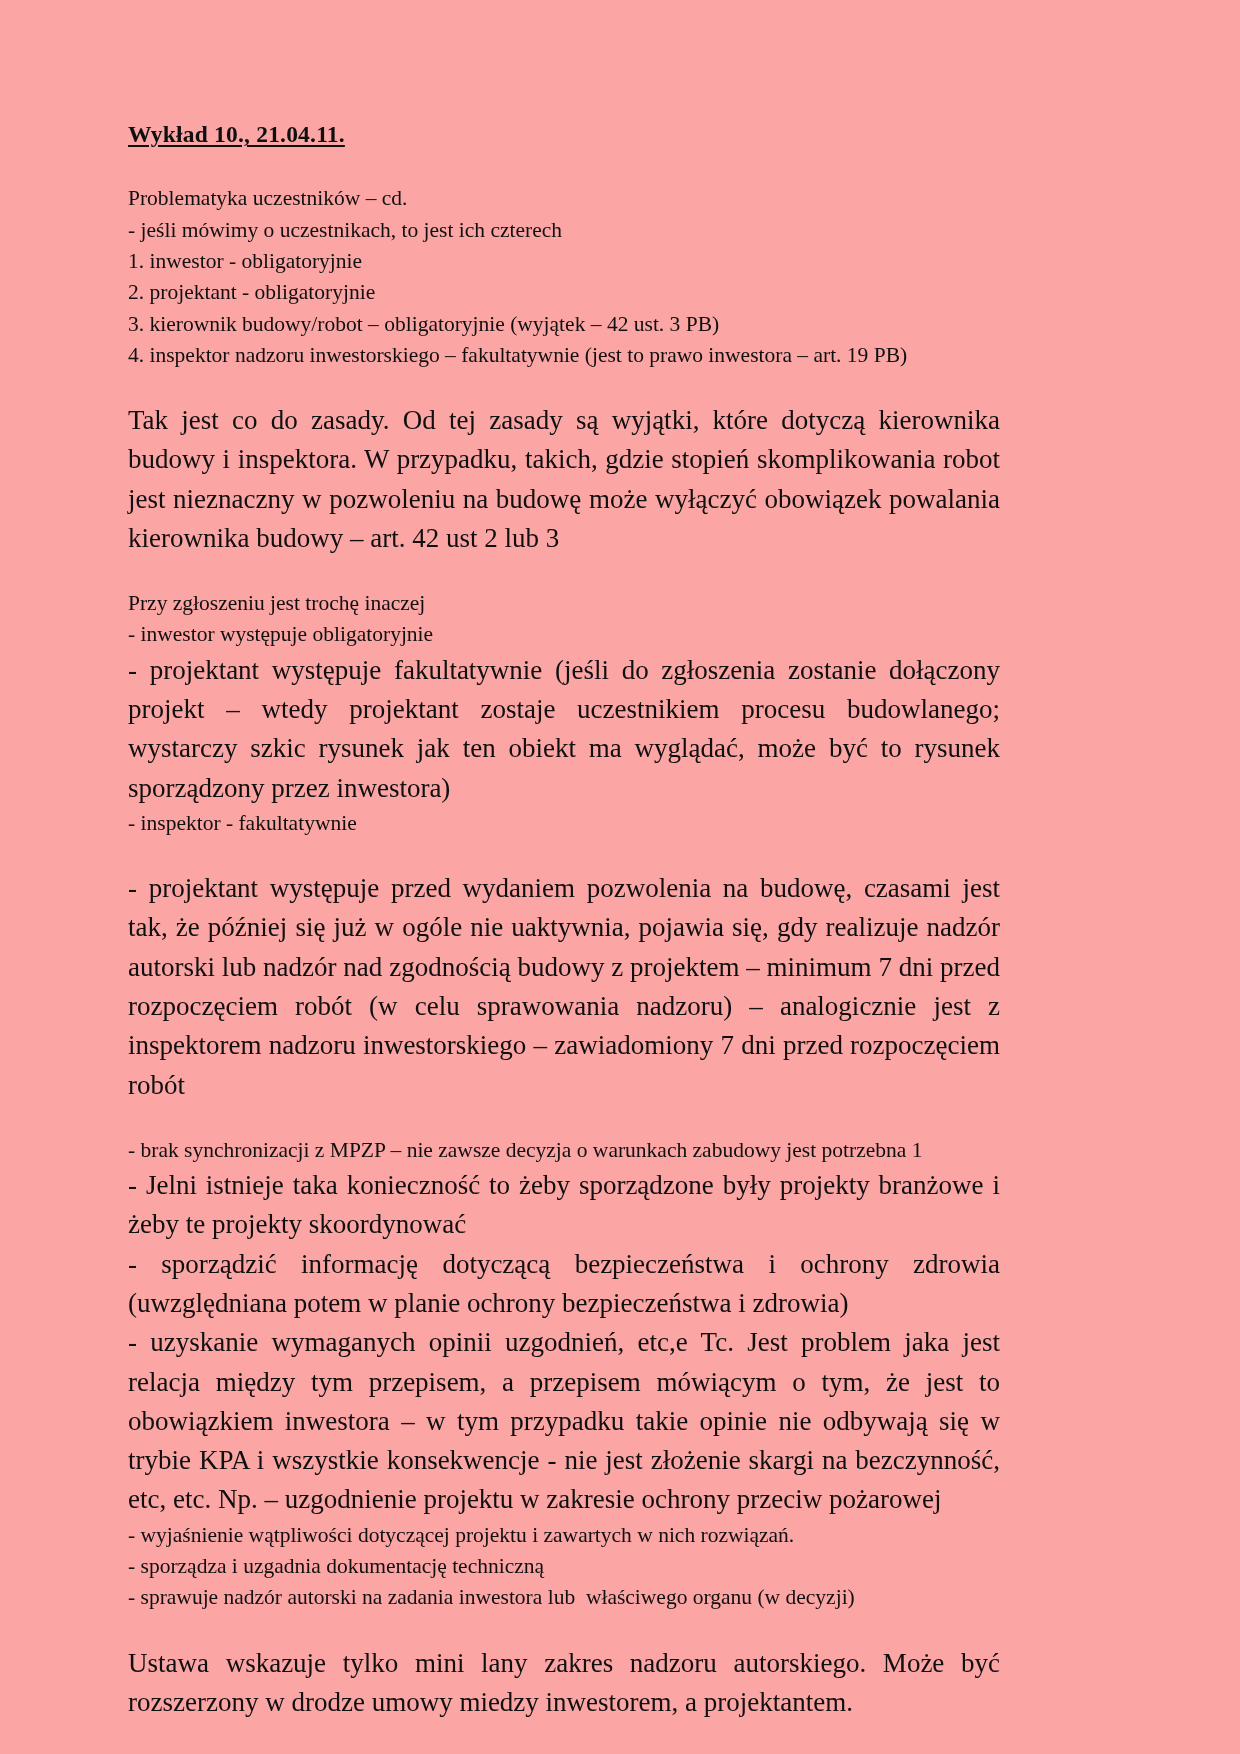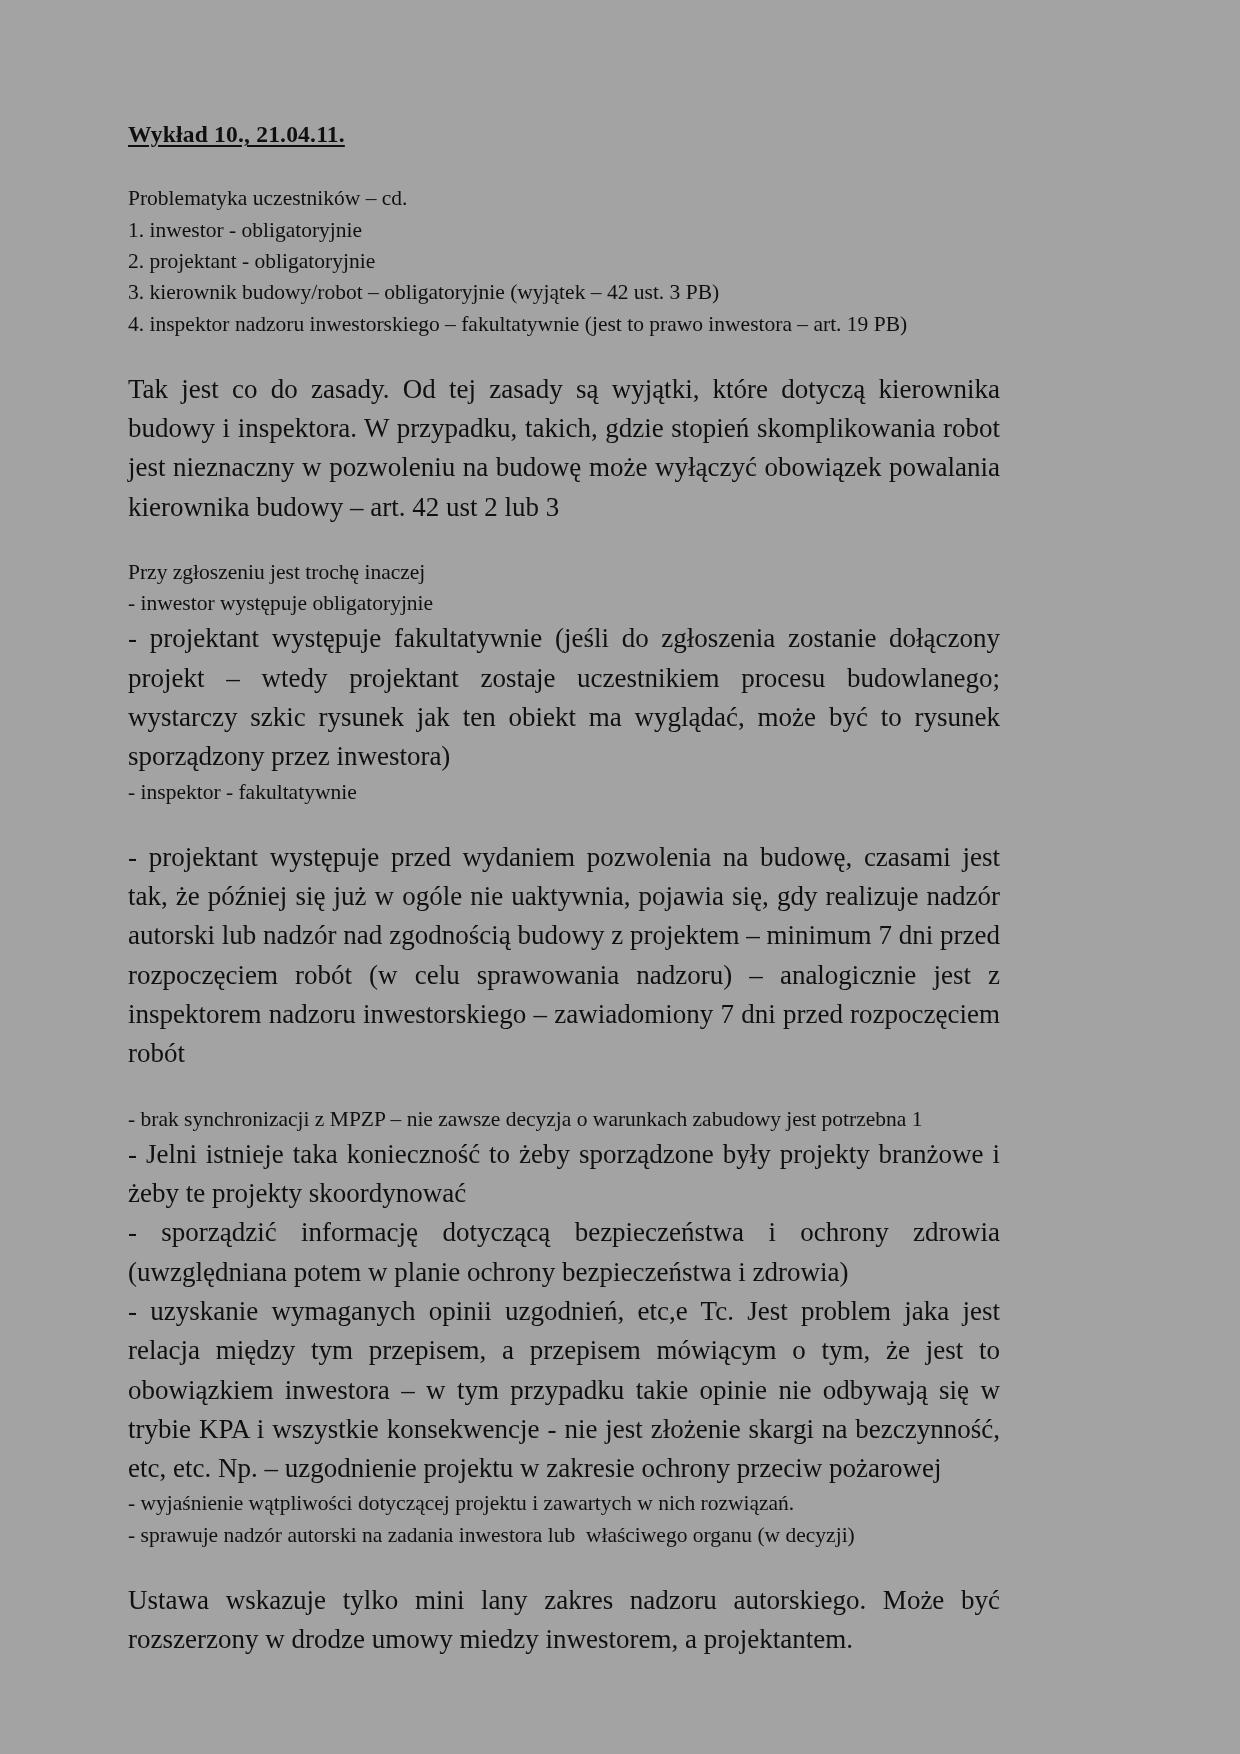--- a/index.html
+++ b/index.html
@@ -13,21 +13,21 @@
     font-family: "Liberation Serif", "DejaVu Serif", serif;
     color: #101010;
     position: relative;
     overflow: hidden;
   }
   .page {
     position: absolute;
     left: 0; top: 0;
     width: 1240px;
     height: 1754px;
-    background: #a3a3a3;
+    background: #fca5a5;
   }
   .content {
     position: absolute;
     left: 128px;
     top: 120px;
     width: 872px;
   }
   .doc-title {
     font-weight: bold;
     font-size: 23.5px;
@@ -59,20 +59,21 @@
 </head>
 <body>
 
 <div class="page">
   <div class="content">
 
     <div class="doc-title">Wykład 10., 21.04.11.</div>
 
     <div class="block">
       <p class="line">Problematyka uczestników – cd.</p>
+      <p class="line">- jeśli mówimy o uczestnikach, to jest ich czterech</p>
       <p class="line">1. inwestor - obligatoryjnie</p>
       <p class="line">2. projektant - obligatoryjnie</p>
       <p class="line">3. kierownik budowy/robot – obligatoryjnie (wyjątek – 42 ust. 3 PB)</p>
       <p class="line">4. inspektor nadzoru inwestorskiego – fakultatywnie (jest to prawo inwestora – art. 19 PB)</p>
     </div>
 
     <div class="block">
       <p class="para">Tak jest co do zasady. Od tej zasady są wyjątki, które dotyczą kierownika budowy i inspektora. W przypadku, takich, gdzie stopień  skomplikowania robot jest nieznaczny w pozwoleniu na budowę może wyłączyć obowiązek powalania kierownika budowy – art. 42 ust 2 lub 3</p>
     </div>
 
@@ -86,20 +87,21 @@
     <div class="block">
       <p class="para">- projektant występuje przed wydaniem pozwolenia na budowę, czasami jest tak, że później się już w ogóle nie uaktywnia, pojawia się, gdy realizuje nadzór autorski lub nadzór nad zgodnością budowy z projektem – minimum 7 dni przed rozpoczęciem robót (w celu sprawowania nadzoru) – analogicznie jest z inspektorem nadzoru inwestorskiego – zawiadomiony 7 dni przed rozpoczęciem robót</p>
     </div>
 
     <div class="block">
       <p class="line">- brak synchronizacji z MPZP – nie zawsze decyzja o warunkach zabudowy jest potrzebna 1</p>
       <p class="para">- Jelni istnieje taka konieczność to żeby sporządzone były projekty branżowe i żeby te projekty skoordynować</p>
       <p class="para">- sporządzić informację dotyczącą bezpieczeństwa i ochrony zdrowia (uwzględniana potem w planie ochrony bezpieczeństwa i zdrowia)</p>
       <p class="para">- uzyskanie wymaganych opinii uzgodnień, etc,e Tc. Jest problem jaka jest relacja między tym przepisem, a przepisem mówiącym o tym, że jest to obowiązkiem inwestora – w tym przypadku takie  opinie nie odbywają się w trybie KPA i wszystkie konsekwencje  - nie jest złożenie skargi na bezczynność, etc, etc. Np. – uzgodnienie projektu w zakresie ochrony przeciw pożarowej</p>
       <p class="line">- wyjaśnienie wątpliwości dotyczącej projektu i zawartych w nich rozwiązań.</p>
+      <p class="line">- sporządza i uzgadnia dokumentację techniczną</p>
       <p class="line">- sprawuje nadzór autorski na zadania inwestora lub  właściwego organu (w decyzji)</p>
     </div>
 
     <div class="block">
       <p class="para">Ustawa wskazuje tylko mini lany zakres nadzoru autorskiego. Może być rozszerzony w drodze umowy miedzy inwestorem, a projektantem.</p>
     </div>
 
   </div>
 </div>
 

